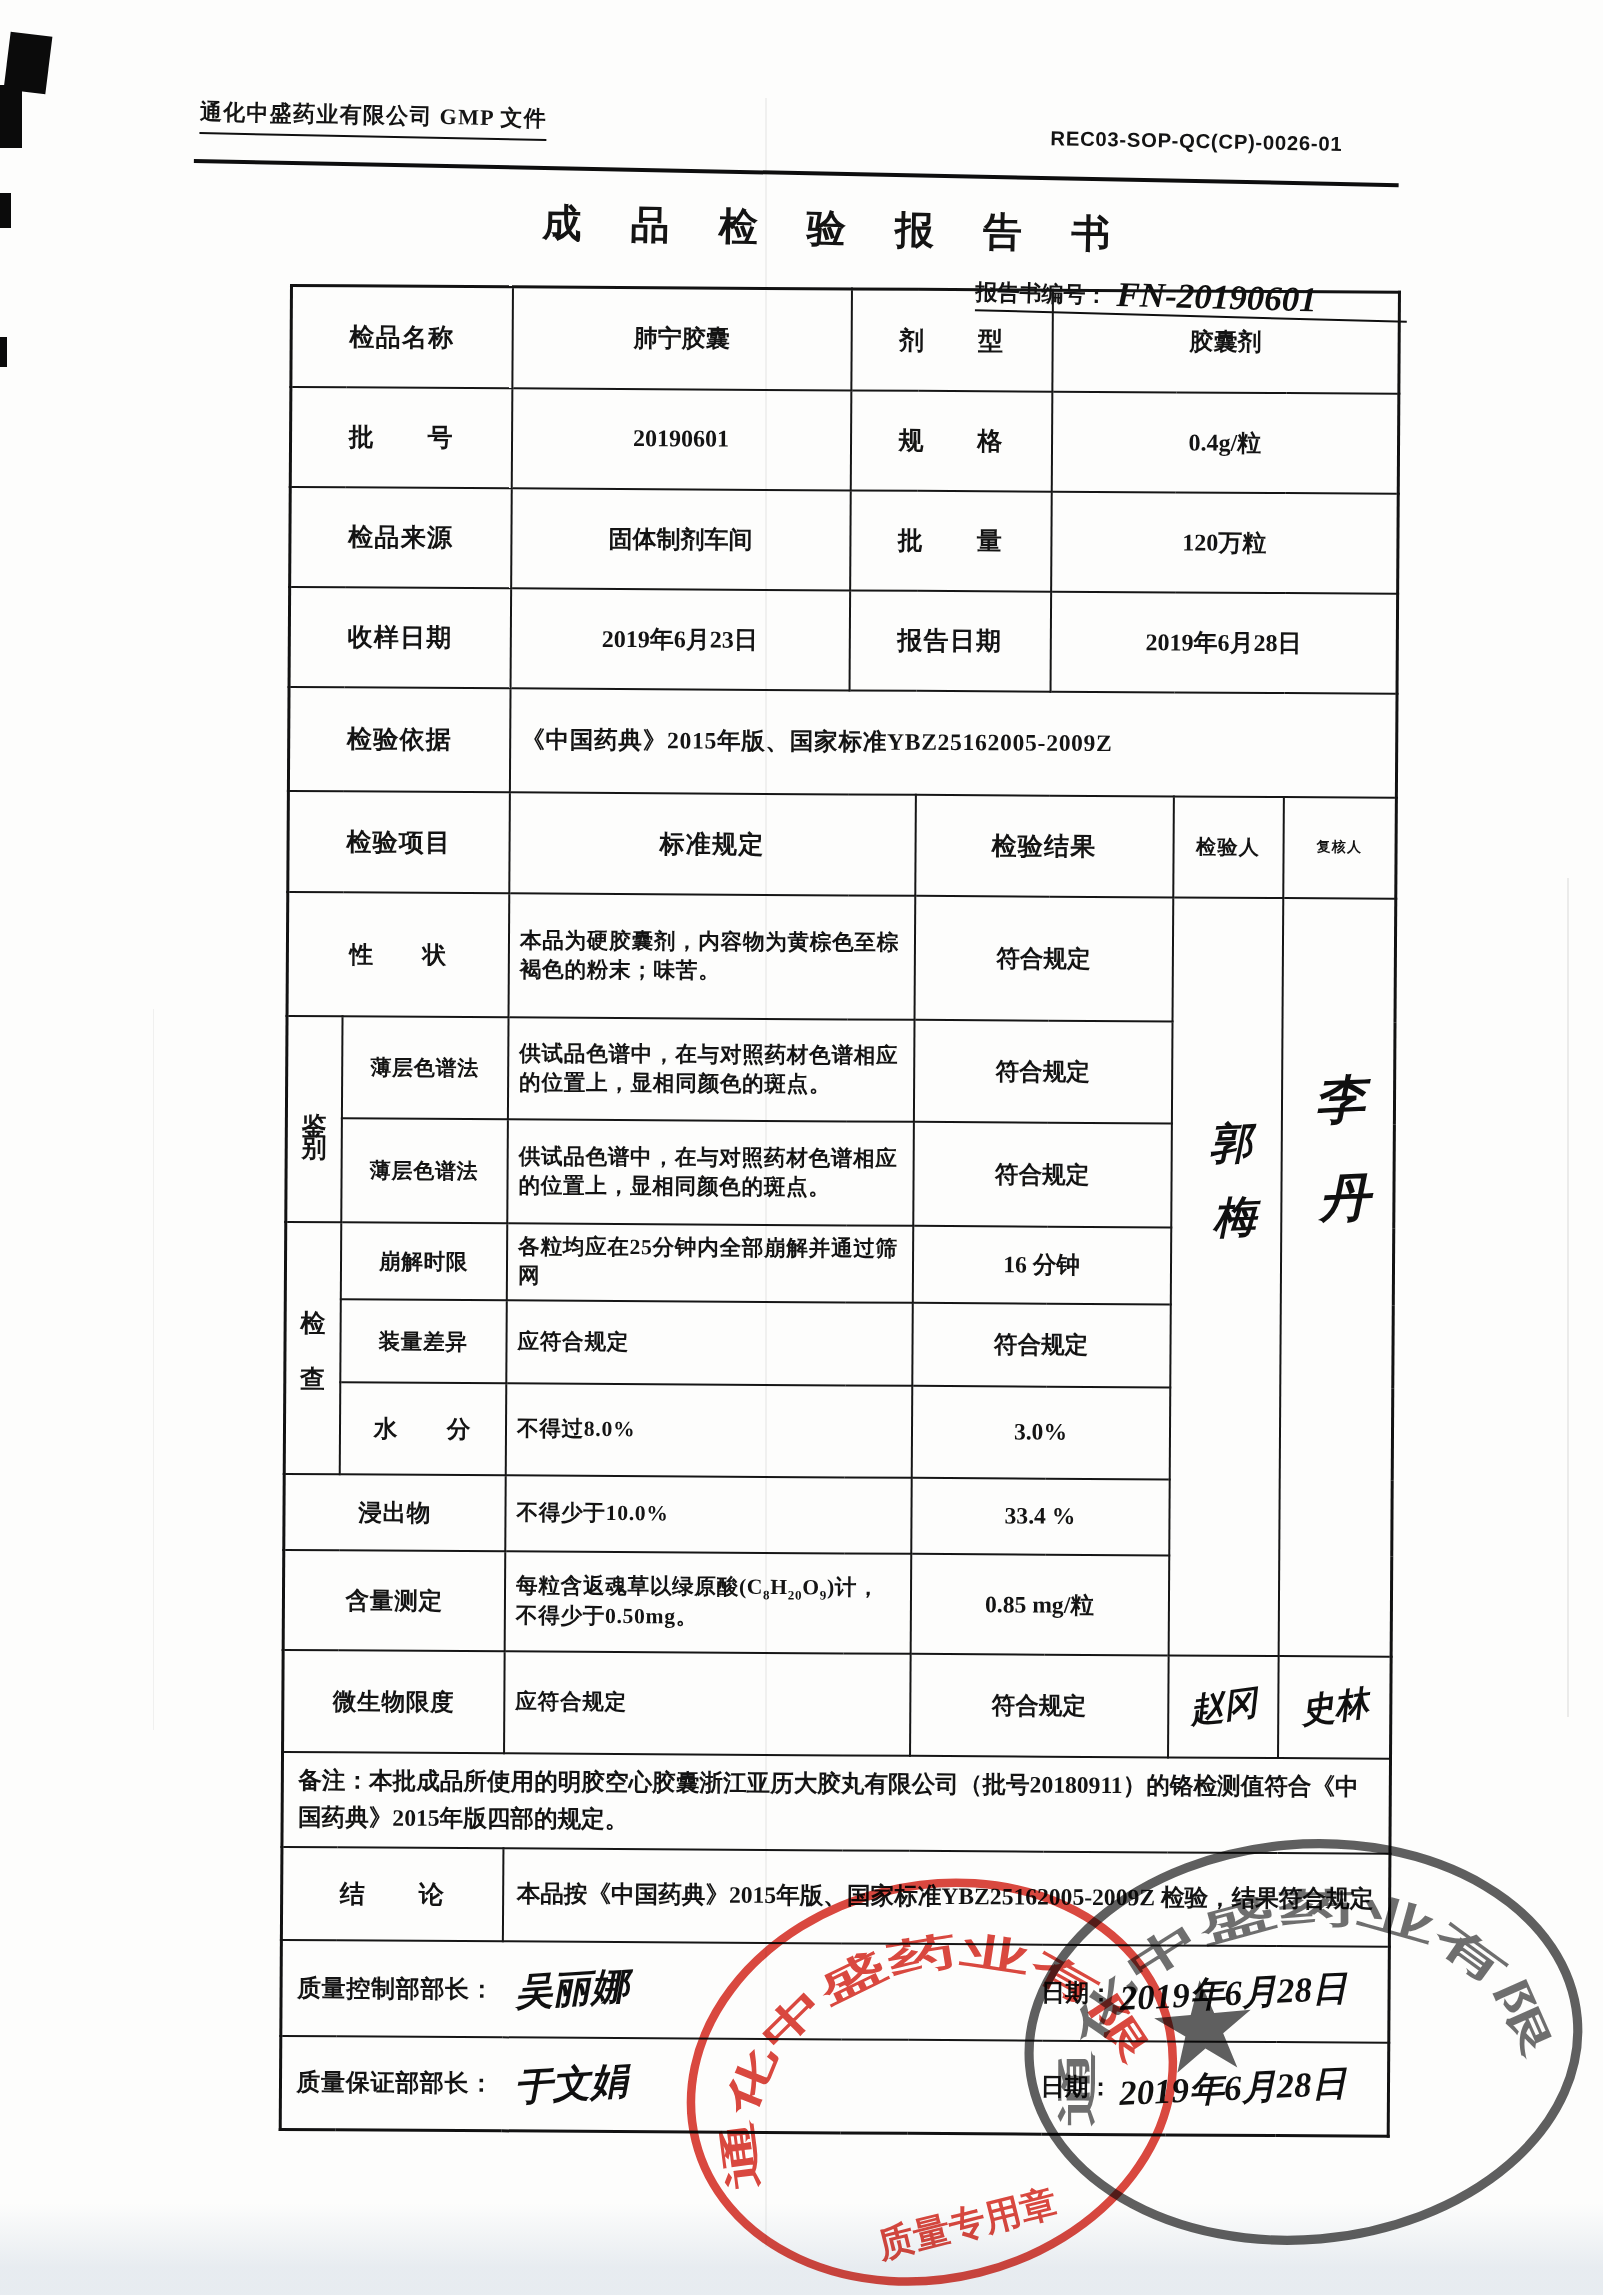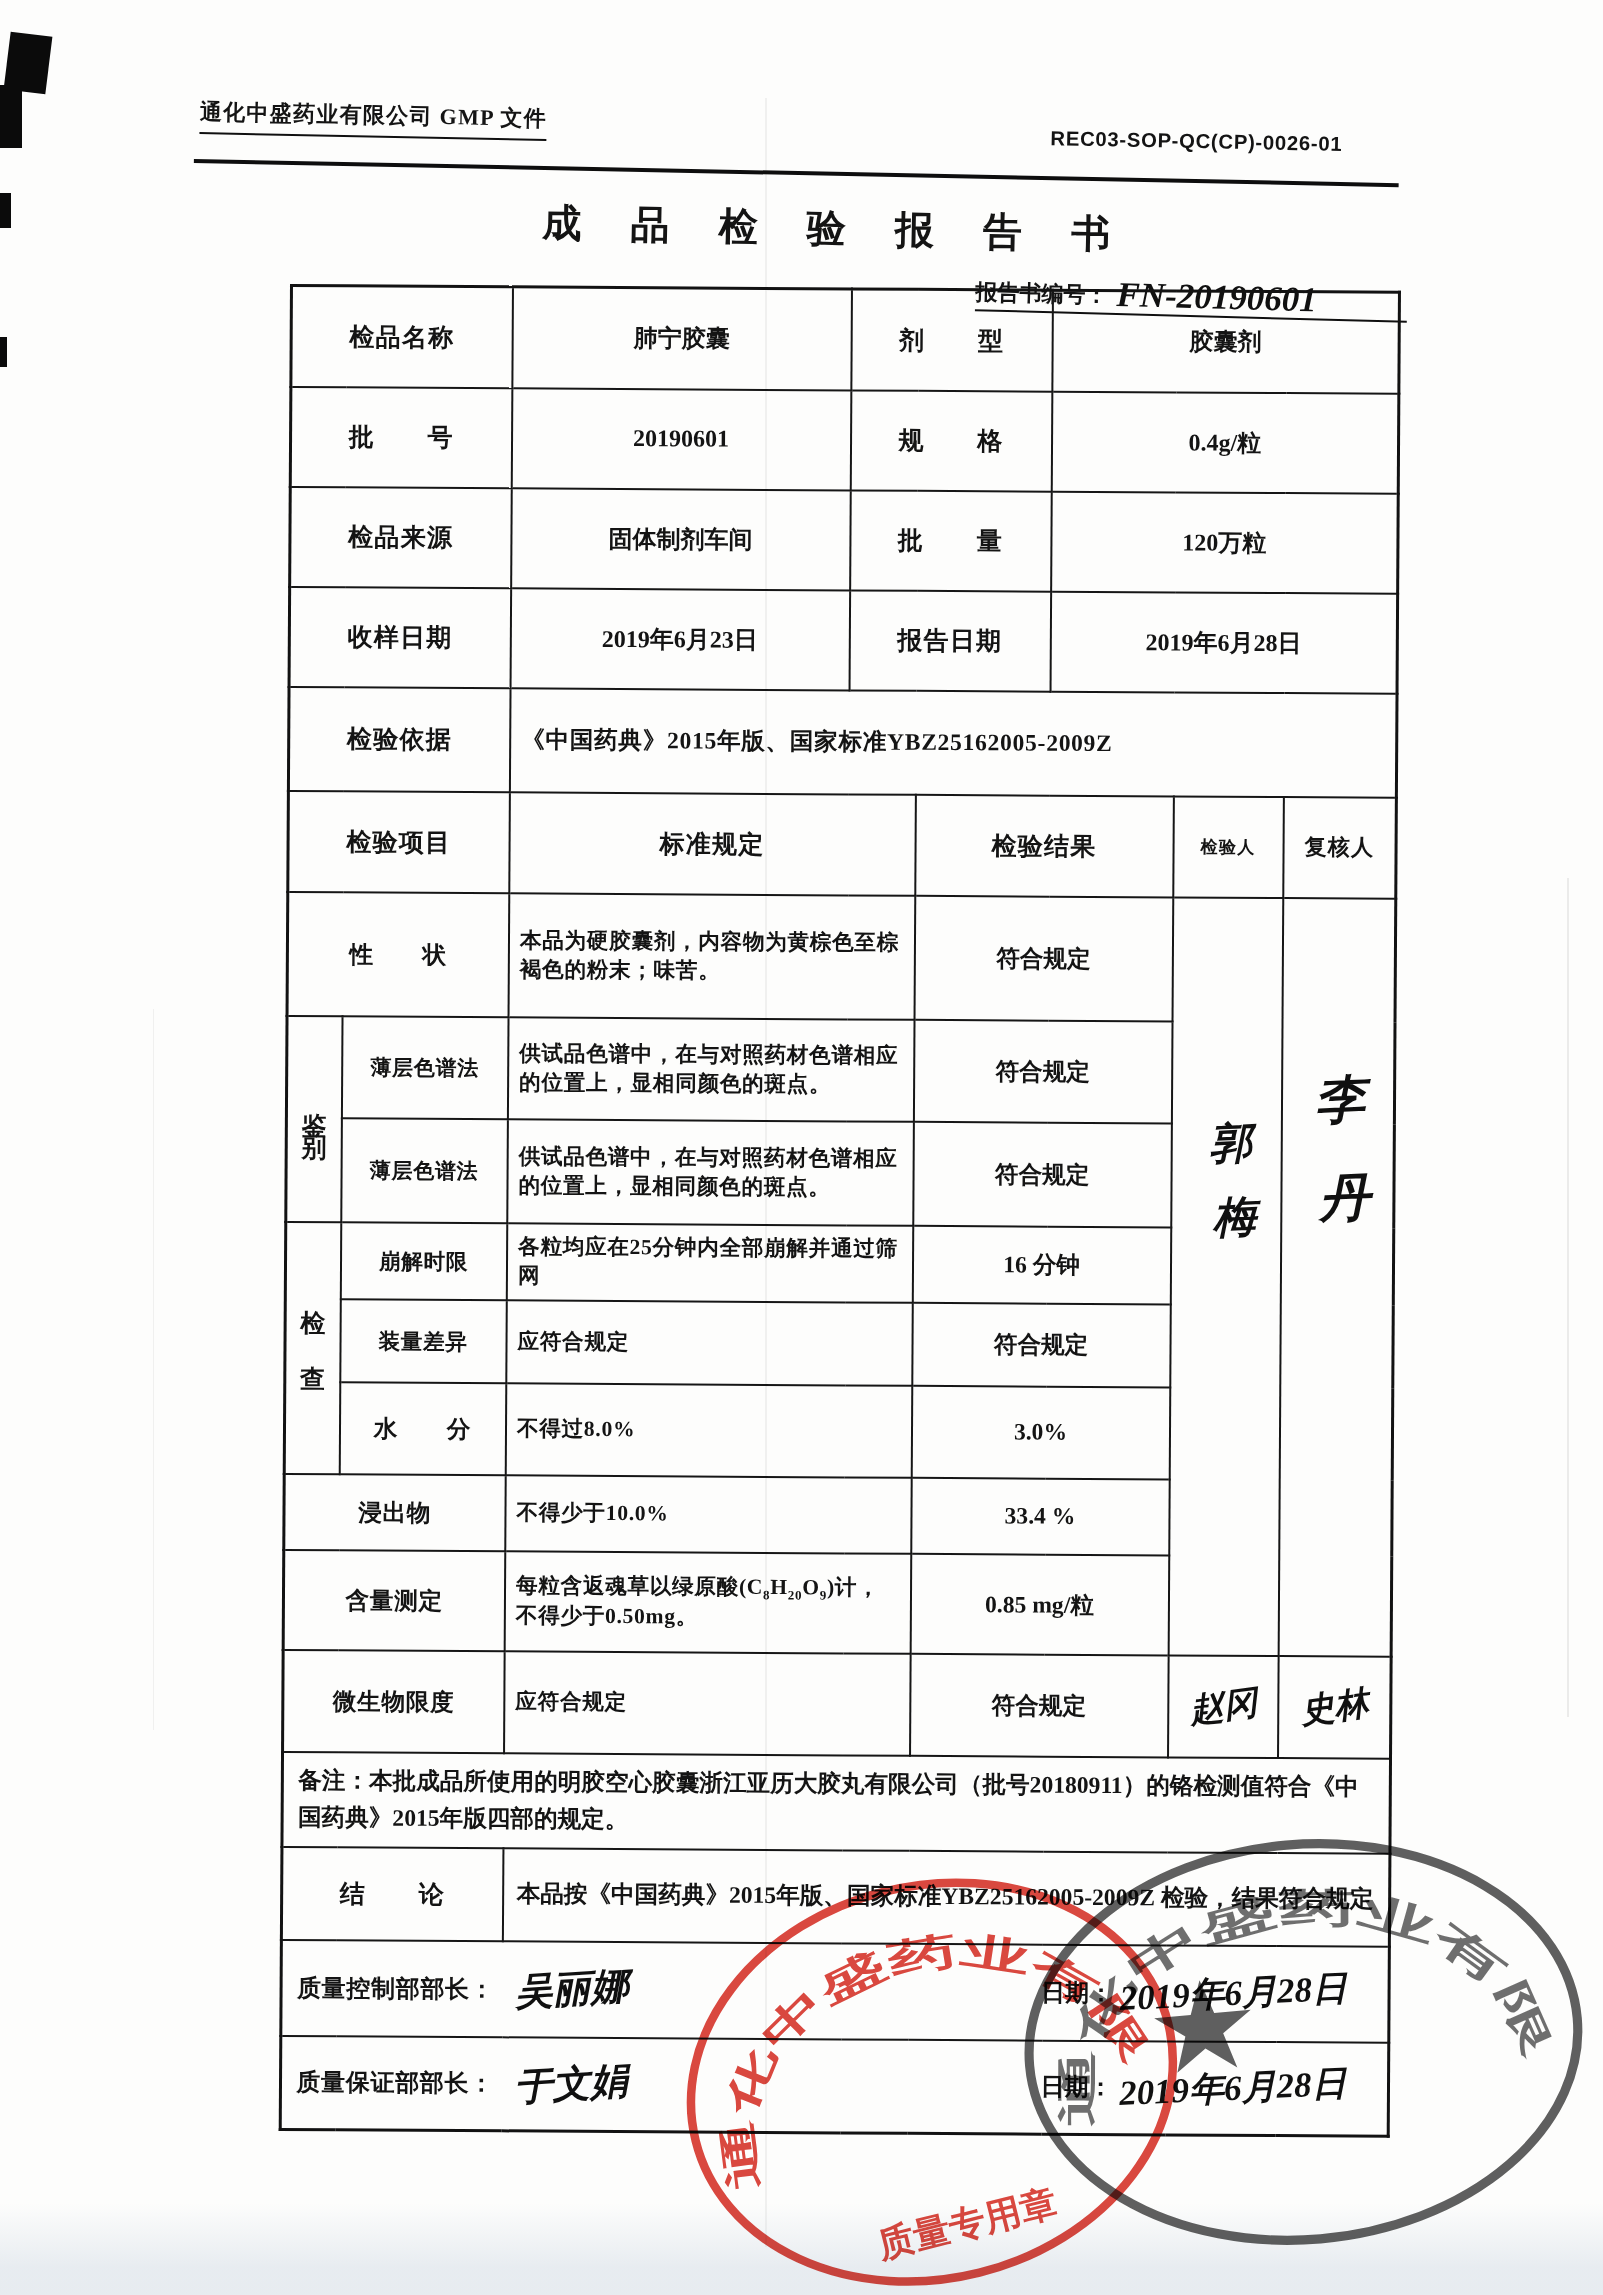--- a/index.html
+++ b/index.html
@@ -134,22 +134,22 @@
     </tr>
     <tr style="height:104px">
       <td colspan="2" class="lbl">检验依据</td>
       <td colspan="6" class="std" style="font-size:23.6px">《中国药典》2015年版、国家标准YBZ25162005-2009Z</td>
     </tr>
 
     <tr style="height:101px">
       <td colspan="2" class="lbl">检验项目</td>
       <td colspan="2" class="lbl">标准规定</td>
       <td colspan="2" class="lbl">检验结果</td>
-      <td class="lbl" style="font-size:17px">检验人</td>
-      <td class="lbl" style="font-size:22px">复核人</td>
+      <td class="lbl" style="font-size:20px">检验人</td>
+      <td class="lbl" style="font-size:14px">复核人</td>
     </tr>
 
     <tr style="height:124px">
       <td colspan="2" class="item">性　　状</td>
       <td colspan="2" class="std">本品为硬胶囊剂，内容物为黄棕色至棕褐色的粉末；味苦。</td>
       <td colspan="2" class="res">符合规定</td>
       <td rowspan="8" class="sigcell">
         <span class="sig-vert hw">郭梅</span>
       </td>
       <td rowspan="8" class="sigcell">

